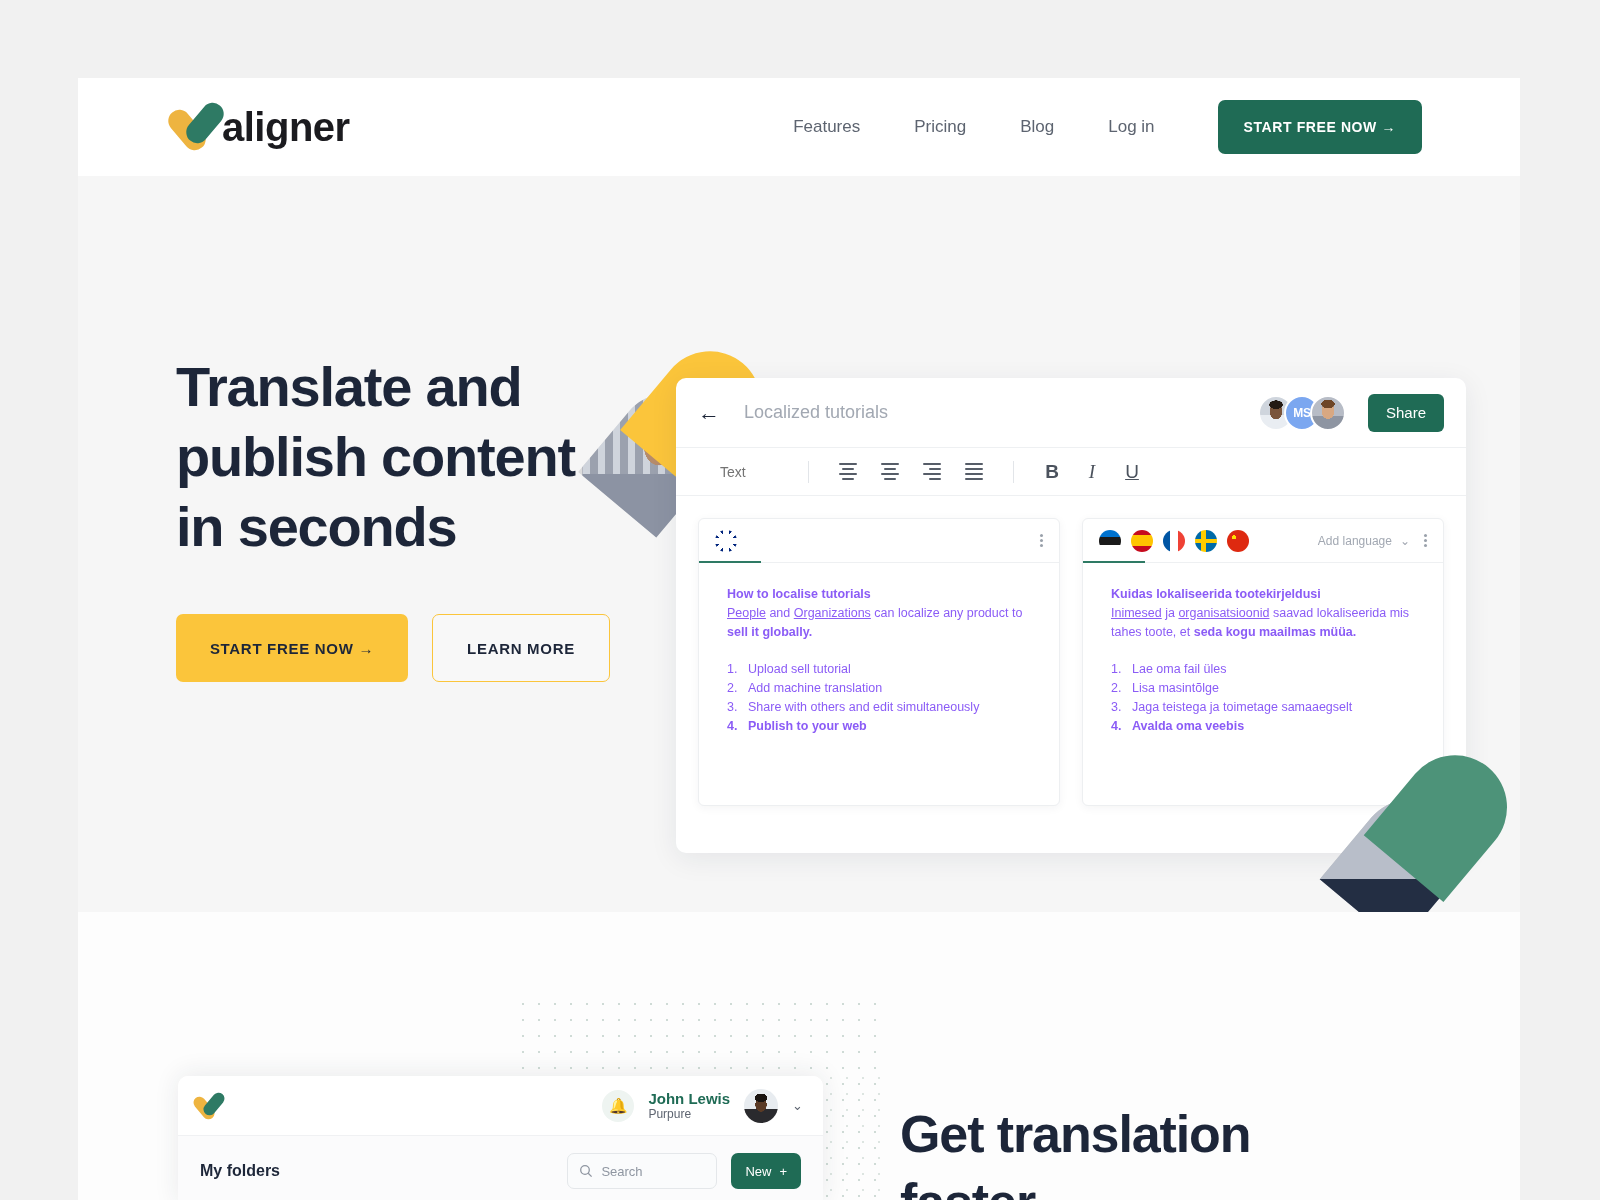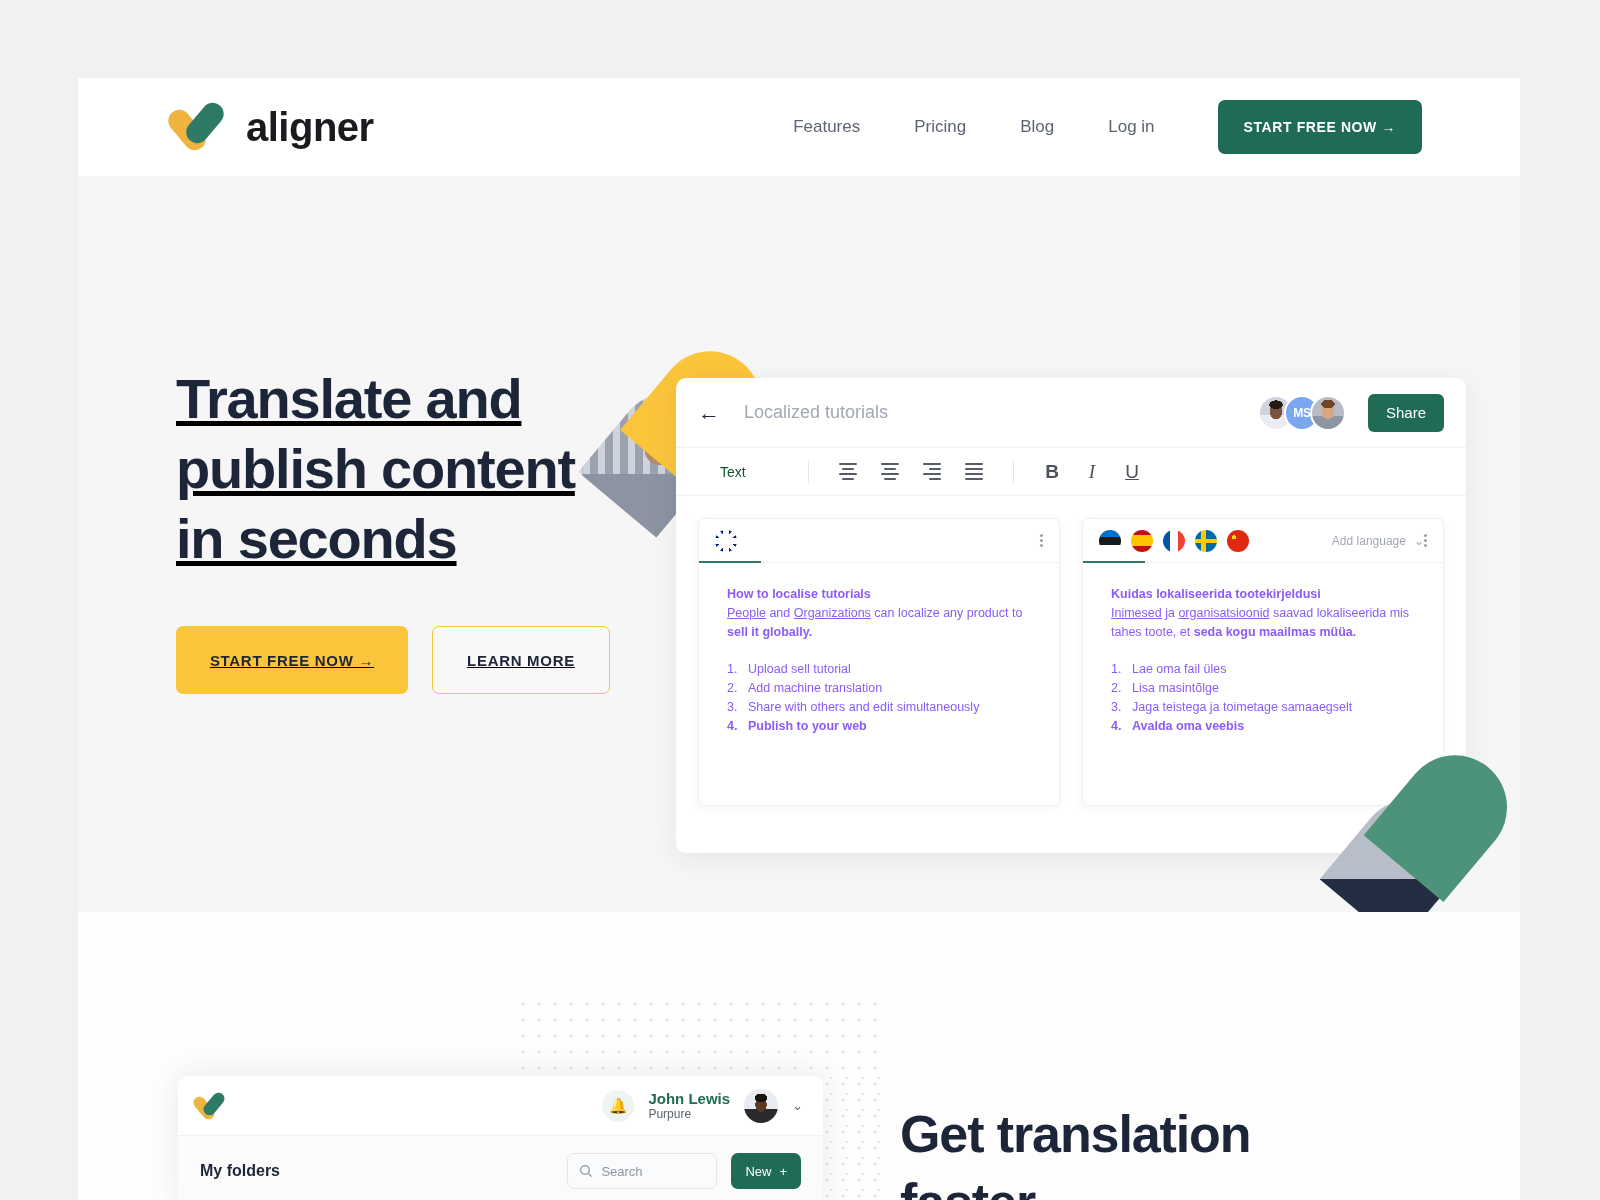--- a/index.html
+++ b/index.html
@@ -19,21 +19,21 @@
 
   
   .header {
     position: absolute; left: 0; top: 0;
     width: 1442px; height: 98px;
     background: #ffffff;
     display: flex; align-items: center;
   }
   .logo-wrap {
     position: absolute; left: 98px; top: 24px;
-    display: flex; align-items: center; gap: 24px;
+    display: flex; align-items: center; gap: 0;
   }
   .logo-mark { position: relative; width: 46px; height: 50px; }
   .logo-mark .bar {
     position: absolute; border-radius: 11px;
   }
   .logo-mark .bar-y {
     width: 22px; height: 46px;
     background: #eeb440;
     left: 0px; top: 5px;
     transform: rotate(-40deg);
@@ -66,21 +66,21 @@
     cursor: pointer;
   }
 
   
   .hero {
     position: absolute; left: 0; top: 98px;
     width: 1442px; height: 736px;
     background: #f6f6f6;
     overflow: hidden;
   }
-  .hero-left { position: absolute; left: 98px; top: 188px; width: 500px; text-decoration: underline; }
+  .hero-left { position: absolute; left: 98px; top: 176px; width: 500px; }
   .hero-h1 {
     font-size: 56px; line-height: 70px; font-weight: 700;
     letter-spacing: -1.2px; color: #1d2639;
   }
   .hero-sub {
     margin-top: 46px;
     font-size: 24px; line-height: 38px; color: #5d6470;
     width: 470px;
   }
   .hero-ctas { margin-top: 52px; display: flex; gap: 24px; }
@@ -180,21 +180,21 @@
       linear-gradient(180deg,#b7bcc6 0 58%, #8e95a2 58% 100%); }
   .btn-share {
     margin-left: 22px; background: #1f6b55; color: #fff;
     border: none; border-radius: 6px; font-size: 15px;
     padding: 0 18px; height: 38px; cursor: pointer;
   }
   .mock-toolbar {
     height: 48px; display: flex; align-items: center;
     border-bottom: 1px solid #eef0f2; padding-left: 44px; gap: 0;
   }
-  .tb-label { font-size: 14px; color: #14532d; width: 70px; }
+  .tb-label { font-size: 14px; color: #737373; width: 70px; }
   .tb-sep { width: 1px; height: 22px; background: #e2e5e9; margin: 0 18px; }
   .tb-icon { width: 42px; display: flex; flex-direction: column; gap: 3px; align-items: center; cursor: pointer; }
   .tb-icon i { display: block; height: 2px; background: #565d68; border-radius: 1px; }
   .al-l i:nth-child(1){width:18px;} .al-l i:nth-child(2){width:12px;}
   .al-l i:nth-child(3){width:18px;} .al-l i:nth-child(4){width:12px;}
   .al-c i:nth-child(1){width:18px;} .al-c i:nth-child(2){width:12px;}
   .al-c i:nth-child(3){width:18px;} .al-c i:nth-child(4){width:12px;}
   .al-r i:nth-child(1){width:18px;} .al-r i:nth-child(2){width:12px; margin-left:6px;}
   .al-r i:nth-child(3){width:18px;} .al-r i:nth-child(4){width:12px; margin-left:6px;}
   .al-j i{width:18px;}
@@ -229,21 +229,21 @@
       linear-gradient(90deg, transparent 42%, #cf142b 42% 58%, transparent 58%),
       #00247d; }
   .flag-ee { background: linear-gradient(180deg,#0072ce 0 33%,#1a1a1a 33% 66%,#fff 66% 100%); }
   .flag-es { background: linear-gradient(180deg,#c60b1e 0 25%,#ffc400 25% 75%,#c60b1e 75% 100%); }
   .flag-fr { background: linear-gradient(90deg,#0055a4 0 33%,#fff 33% 66%,#ef4135 66% 100%); }
   .flag-se { background:
       linear-gradient(0deg, transparent 40%, #fecc00 40% 60%, transparent 60%),
       linear-gradient(90deg, transparent 28%, #fecc00 28% 48%, transparent 48%),
       #006aa7; }
   .flag-cn { background: radial-gradient(circle 3px at 32% 33%, #ffde00 70%, transparent 72%), #de2910; }
-  .doc-head-right { margin-left: auto; display: flex; align-items: center; }
+  .doc-head-right { margin-left: auto; display: flex; align-items: center; gap: 14px; }
   .add-lang { font-size: 12px; color: #a2a8b2; display: flex; align-items: center; gap: 8px; cursor: pointer; }
   .kebab { display: flex; flex-direction: column; gap: 2px; cursor: pointer; }
   .kebab i { width: 3px; height: 3px; background: #9aa1ab; border-radius: 50%; }
   .doc-content { padding: 22px 28px; font-size: 12.5px; line-height: 19px; color: #8b5cf6; }
   .doc-content .t { font-weight: 700; }
   .doc-content u { text-decoration: underline; }
   .doc-content .b { font-weight: 700; }
   .doc-list { margin-top: 18px; }
   .doc-list div { display: flex; gap: 7px; line-height: 19px; }
   .doc-list .num { width: 14px; }

